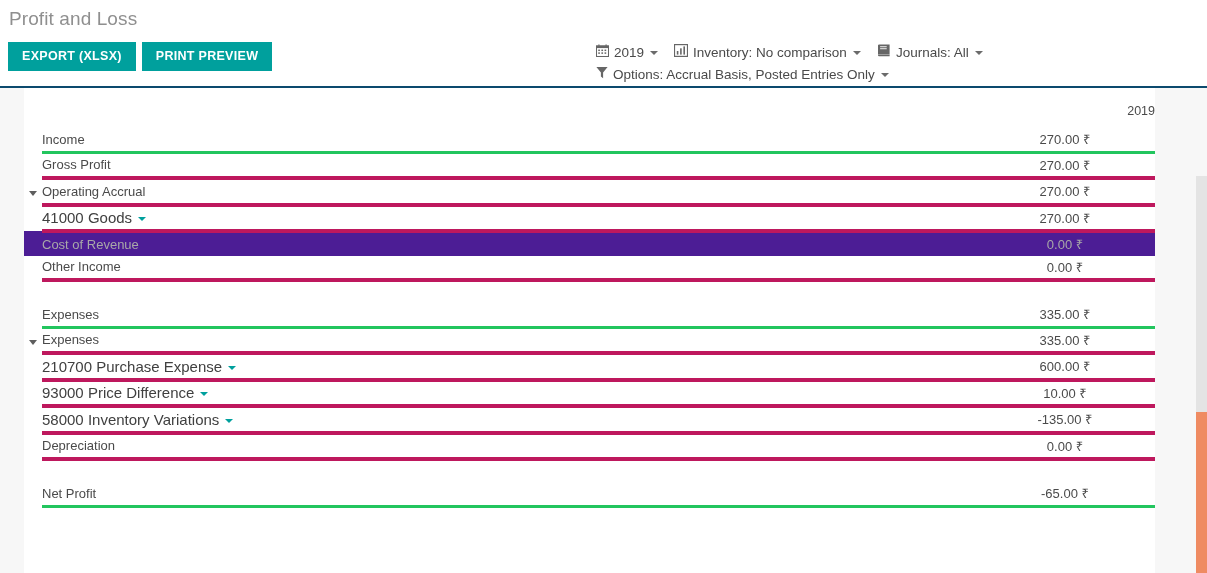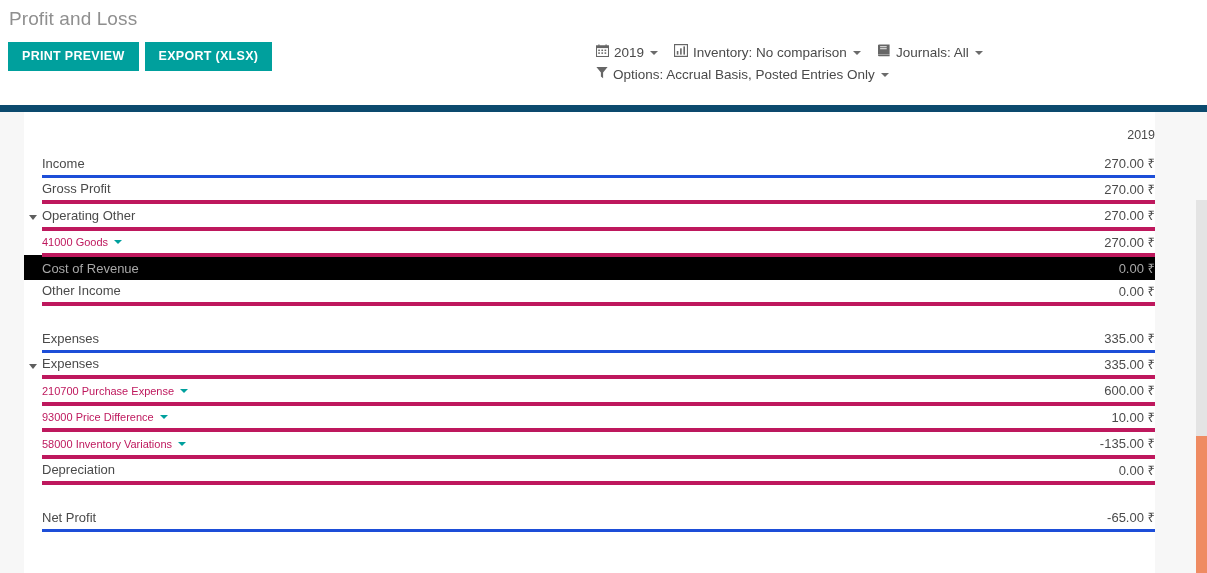--- a/index.html
+++ b/index.html
@@ -12,23 +12,23 @@
     height: 573px;
     overflow: hidden;
     font-family: "Liberation Sans", sans-serif;
     color: #4c4c4c;
     position: relative;
   }
 
   
   .control-panel {
     position: relative;
-    height: 112px;
+    height: 88px;
     background: #ffffff;
-    border-bottom: 7px solid #0c4a6e;
+    border-bottom: 2px solid #0c4a6e;
     box-sizing: border-box;
   }
 
   .breadcrumb {
     position: absolute;
     left: 9px;
     top: 8px;
     font-size: 19px;
     color: #8f8f8f;
     font-weight: 400;
@@ -154,55 +154,55 @@
   tr.row td { height: 22.5px; }
   td.toggle {
     text-align: center;
     padding-left: 2px;
   }
   td.name {
     color: #4a4a4a;
     white-space: nowrap;
   }
   td.value {
-    text-align: right;
+    text-align: center;
     padding-right: 6px;
     white-space: nowrap;
     color: #4a4a4a;
   }
 
   
   .ind0 { padding-left: 2px; }
   .ind1 { padding-left: 18px; }
   .ind2 { padding-left: 32px; }
 
   .bold td, td.bold { font-weight: bold; color: #4a4a4a; }
 
   
-  tr.bd-thick td { border-bottom: 3px solid #1d4ed8; }
+  tr.bd-thick td { border-bottom: 3px solid #22c55e; }
   tr.bd-thin  td { border-bottom: 4px solid #be185d; }
   tr.bd-none  td { border-bottom: none; }
 
   
   tr.bd-thick td.toggle,
   tr.bd-thin  td.toggle { border-bottom: none; }
 
   
-  tr.muted { background: #000000; }
+  tr.muted { background: #4c1d95; }
   tr.muted td.name, tr.muted td.value { color: #a8a8a8; }
 
   
   tr.spacer td { height: 21px; border-bottom: none; background: #ffffff; }
 
   
   a.acct {
-    color: #be185d;
+    color: #404040;
     text-decoration: none;
     cursor: pointer;
-    font-size: 11px;
+    font-size: 15px;
   }
   .acct-caret {
     display: inline-block;
     margin-left: 6px;
     width: 0; height: 0;
     border-left: 4px solid transparent;
     border-right: 4px solid transparent;
     border-top: 4px solid #00a09d;
     position: relative;
     top: -2px;
@@ -238,22 +238,22 @@
   }
 </style>
 </head>
 <body>
 
 <div class="control-panel">
 
   <div class="breadcrumb">Profit and Loss</div>
 
   <div class="btn-group">
+    <button class="btn">EXPORT (XLSX)</button>
     <button class="btn">PRINT PREVIEW</button>
-    <button class="btn">EXPORT (XLSX)</button>
   </div>
 
   <div class="filters">
     <div class="filter-row">
 
       <span class="facet">
         <span class="ficon">
           <svg width="13" height="13" viewBox="0 0 14 14" aria-hidden="true">
             <rect x="0.5" y="2" width="13" height="11.5" fill="none" stroke="#666" stroke-width="1.2"></rect>
             <rect x="0.5" y="2" width="13" height="2.4" fill="#666"></rect>
@@ -333,21 +333,21 @@
             <td class="name ind0 bold"><span>Income</span></td>
             <td class="value bold">270.00 ₹</td>
           </tr>
           <tr class="row bd-thin">
             <td class="toggle"></td>
             <td class="name ind1 bold"><span>Gross Profit</span></td>
             <td class="value bold">270.00 ₹</td>
           </tr>
           <tr class="row bd-thin">
             <td class="toggle"><span class="tri-down"></span></td>
-            <td class="name ind1 bold"><span>Operating Other</span></td>
+            <td class="name ind1 bold"><span>Operating Accrual</span></td>
             <td class="value bold">270.00 ₹</td>
           </tr>
           <tr class="row bd-thin">
             <td class="toggle"></td>
             <td class="name ind2"><a class="acct">41000 Goods</a><span class="acct-caret"></span></td>
             <td class="value">270.00 ₹</td>
           </tr>
           <tr class="row bd-none muted">
             <td class="toggle"></td>
             <td class="name ind2"><span>Cost of Revenue</span></td>

